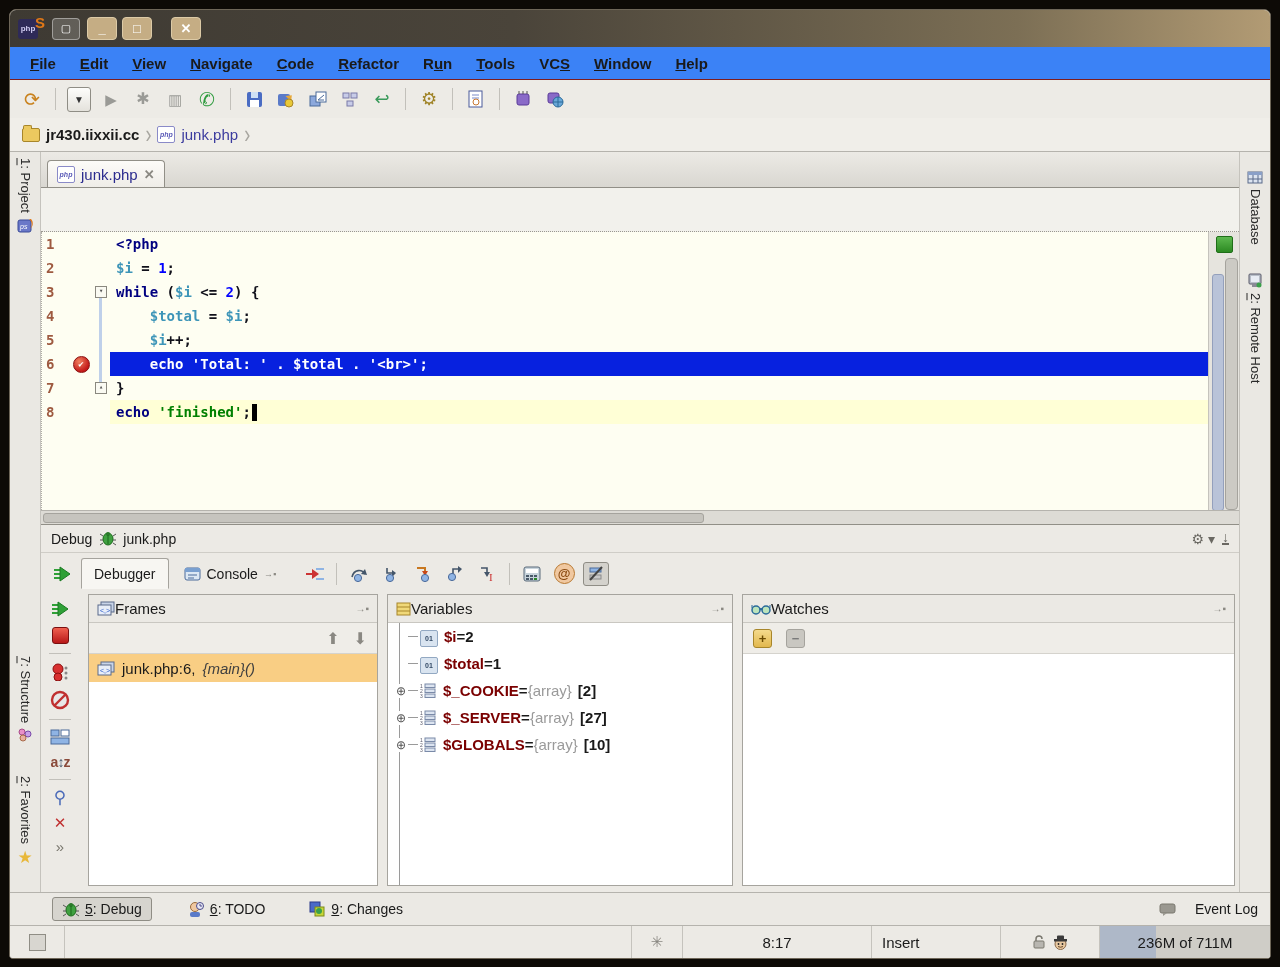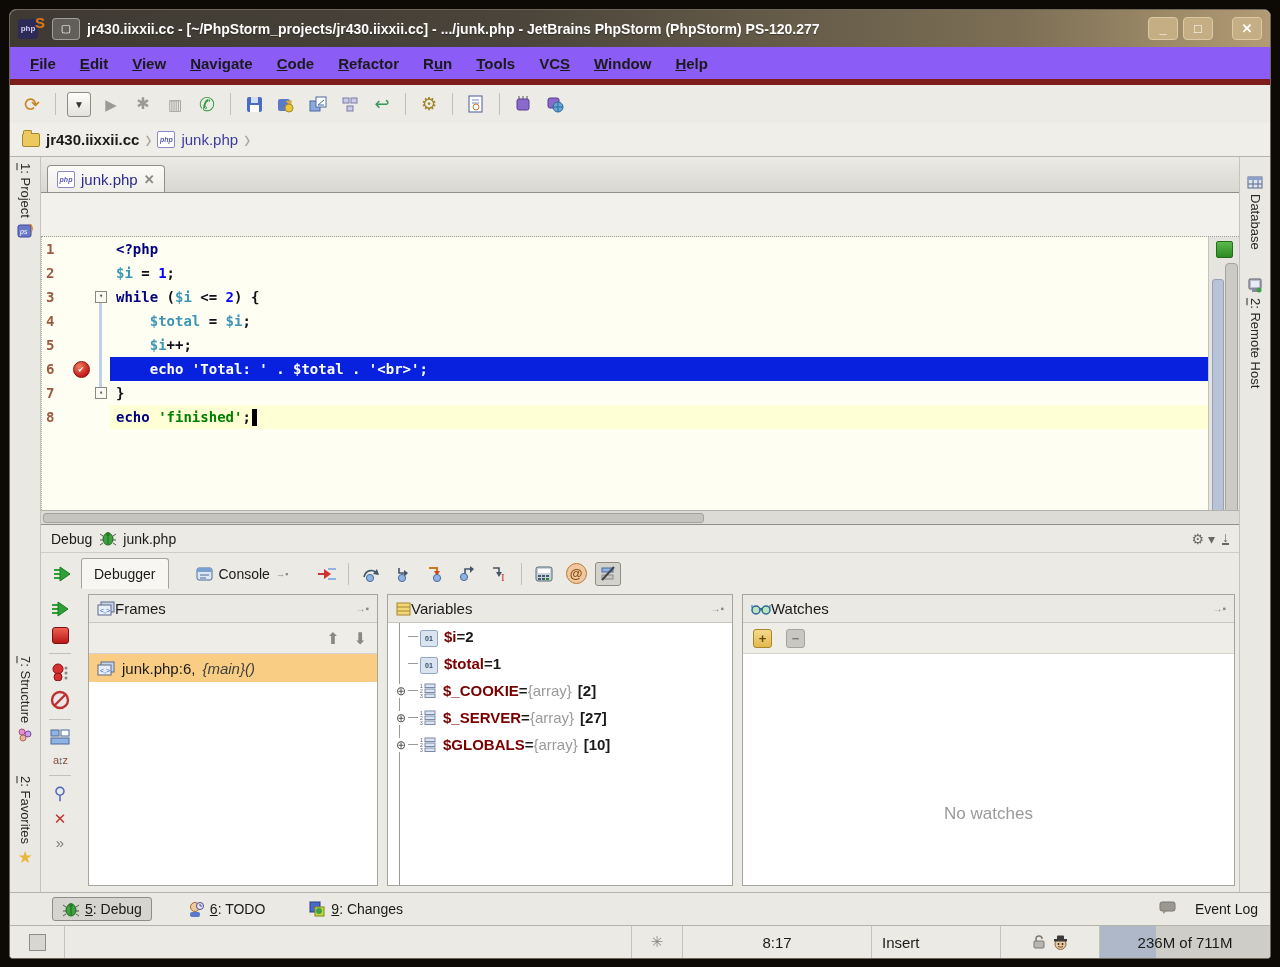--- a/index.html
+++ b/index.html
@@ -7,21 +7,21 @@
   .win{position:absolute;left:9px;top:9px;width:1260px;height:948px;background:#ECEAE5;border:1px solid #6e6658;border-radius:7px 7px 4px 4px;display:flex;flex-direction:column;overflow:hidden;}
   
   .titlebar{height:37px;flex:0 0 37px;background:linear-gradient(90deg,#3E3A33 0%,#4a443a 40%,#7c6f55 80%,#B29B74 100%);display:flex;align-items:center;padding:0 8px;gap:7px;}
   .appicon{width:20px;height:20px;background:#2e2a58;border-radius:3px;color:#cfcaf0;font-size:8px;font-weight:bold;display:flex;align-items:center;justify-content:center;position:relative;}
   .winmenu{width:26px;height:20px;background:rgba(255,255,255,.18);border:1px solid rgba(255,255,255,.4);border-radius:4px;color:#fff;font-size:11px;display:flex;align-items:center;justify-content:center;}
   .wtitle{color:#fff;font-size:14px;font-weight:bold;flex:1;white-space:nowrap;overflow:hidden;text-shadow:0 1px 1px rgba(0,0,0,.4);}
   .wbtns{display:flex;gap:5px;}
   .wbtn{width:28px;height:21px;background:#C5AD84;border:1px solid #DCCAA6;border-radius:4px;color:#fff;font-weight:bold;font-size:13px;display:flex;align-items:center;justify-content:center;line-height:1;}
   .wbtn.close{margin-left:14px;}
   
-  .menubar{height:32px;flex:0 0 32px;background:#8b5cf6;border-bottom:6px solid #7f1d1d;display:flex;align-items:center;padding:0 10px;gap:4px;}
+  .menubar{height:32px;flex:0 0 32px;background:#3b82f6;border-bottom:1px solid #7f1d1d;display:flex;align-items:center;padding:0 10px;gap:4px;}
   .menu-item{font-size:15px;font-weight:bold;color:#1a1a1a;padding:3px 10px;}
   .menu-item u{text-decoration:underline;}
   
   .toolbar{height:38px;flex:0 0 38px;background:#EDEBE6;display:flex;align-items:center;padding:0 10px;gap:8px;}
   .ticon{width:24px;height:24px;display:flex;align-items:center;justify-content:center;font-size:16px;}
   .tsep{width:1px;height:22px;background:#c2c0ba;margin:0 3px;}
   .dd-btn{width:36px;height:23px;background:linear-gradient(#fdfdfb,#e4e2dc);border:1px solid #8f8d85;border-radius:3px;display:flex;align-items:center;justify-content:center;font-size:10px;color:#333;}
   
   .crumbs{height:33px;flex:0 0 33px;background:#F0EEE9;border-bottom:1px solid #b5b3ad;display:flex;align-items:center;padding:0 12px;gap:6px;}
   .folder{width:16px;height:12px;background:#ECC95F;border:1px solid #A8862A;border-radius:2px;position:relative;}
@@ -110,21 +110,21 @@
   .vtype{color:#9a9a9a;}
   .vcount{color:#1a1a1a;font-weight:bold;margin-left:6px;}
   .nowatch{position:absolute;left:0;right:0;top:150px;text-align:center;color:#9a9a9a;font-size:17px;}
   .plus-ic{width:17px;height:17px;background:linear-gradient(#F4DA8C,#E2B84E);border:1px solid #A8862A;border-radius:3px;color:#6a4a00;font-weight:bold;font-size:13px;display:flex;align-items:center;justify-content:center;}
   .minus-ic{width:17px;height:17px;background:#C9C7C1;border:1px solid #a5a39d;border-radius:3px;color:#7a7a7a;font-weight:bold;font-size:13px;display:flex;align-items:center;justify-content:center;}
   
   .toolrow{height:32px;flex:0 0 32px;background:#EBE9E4;border-top:1px solid #b5b3ad;display:flex;align-items:center;padding:0 12px 0 42px;gap:26px;font-size:14px;}
   .twbtn{display:flex;align-items:center;gap:6px;padding:3px 9px;color:#1a1a1a;}
   .twbtn.active{background:#D6D4CE;border:1px solid #8f8d85;border-radius:3px;}
   .toolrow .sp{flex:1;}
-  .evlog{display:flex;align-items:flex-start;gap:19px;color:#1a1a1a;}
+  .evlog{display:flex;align-items:flex-end;gap:19px;color:#1a1a1a;}
   
   .statusbar{height:32px;flex:0 0 32px;background:#ECEAE5;border-top:1px solid #b5b3ad;display:flex;align-items:stretch;font-size:15px;color:#1a1a1a;}
   .scell{display:flex;align-items:center;justify-content:center;border-right:1px solid #c5c3bd;padding:0 10px;gap:8px;}
   .scell.first{width:34px;flex:0 0 34px;}
   .scell.msg{flex:1;justify-content:flex-start;border-right:1px solid #c5c3bd;}
   .togglesq{width:15px;height:15px;background:#D8D6D0;border:1px solid #8f8d85;}
   .updn{display:flex;flex-direction:column;font-size:7px;line-height:5px;color:#444;}
   .mem{width:150px;flex:0 0 150px;position:relative;background:#CFCDC7;border-right:none;}
   .memfill{position:absolute;left:0;top:0;bottom:0;background:#AEB8C8;}
   .memtxt{position:relative;z-index:1;font-size:15px;}
@@ -132,21 +132,20 @@
 </style>
 </head>
 <body>
 
 <div class="win">
 
   <div class="titlebar">
     <span class="appicon">php</span>
       <b style="position:relative;left:-10px;top:-6px;color:#e07818;font-size:15px;width:0;">S</b>
     <span class="winmenu">▢</span>
-    <span class="wtitle">jr430.iixxii.cc - [~/PhpStorm_projects/jr430.iixxii.cc] - .../junk.php - JetBrains PhpStorm (PhpStorm) PS-120.277</span>
     <span class="wbtns">
       <span class="wbtn">_</span>
       <span class="wbtn">□</span>
       <span class="wbtn close">✕</span>
     </span>
   </div>
 
   <div class="menubar" id="menubar">
       <span class="menu-item"><u>F</u>ile</span>
       <span class="menu-item"><u>E</u>dit</span>
@@ -391,21 +390,21 @@
         </div>
         <div class="dbg-toolbar" id="dbg-toolbar">
             <span class="sicon">
               <svg width="20" height="18">
                 <line x1="2" y1="5" x2="8" y2="5" stroke="#2FA037" stroke-width="2"></line>
                 <line x1="2" y1="9" x2="8" y2="9" stroke="#2FA037" stroke-width="2"></line>
                 <line x1="2" y1="13" x2="8" y2="13" stroke="#2FA037" stroke-width="2"></line>
                 <path d="M8 2 L18 9 L8 16 Z" fill="#2FA037" stroke="#1a7a22"></path>
               </svg>
             </span>
-            <span style="display:flex;align-items:flex-end;gap:14px;margin-right:6px;">
+            <span style="display:flex;align-items:flex-end;gap:2px;margin-right:6px;">
               <span class="dtab active">
                 <span>Debugger</span>
               </span>
               <span class="dtab">
                 <span>
                   <svg width="17" height="14">
                     <rect x="1" y="1" width="15" height="12" rx="2" fill="#DCE8F4" stroke="#4a6a9a"></rect>
                     <rect x="1" y="1" width="15" height="4" fill="#7aA0d0"></rect>
                     <line x1="4" y1="8" x2="13" y2="8" stroke="#4a6a9a"></line>
                     <line x1="4" y1="11" x2="10" y2="11" stroke="#4a6a9a"></line>
@@ -518,21 +517,21 @@
               </span>
               <span class="hr"></span>
               <span style="display:flex;align-items:center;justify-content:center;">
                 <svg width="20" height="16">
                   <rect x="1" y="1" width="8" height="6" fill="#8FB4E4" stroke="#4a6a9a"></rect>
                   <rect x="11" y="1" width="8" height="6" fill="#fff" stroke="#4a6a9a"></rect>
                   <rect x="1" y="9" width="18" height="6" fill="#8FB4E4" stroke="#4a6a9a"></rect>
                 </svg>
               </span>
               <span style="display:flex;align-items:center;justify-content:center;">
-                <span style="font-size:11px;font-weight:normal;color:#8a4a3a;letter-spacing:-1px;">a<span style="color:#44566a;">↕</span>z</span>
+                <span style="font-size:14px;font-weight:bold;color:#8a4a3a;letter-spacing:-1px;">a<span style="color:#44566a;">↕</span>z</span>
               </span>
               <span class="hr"></span>
               <span style="display:flex;align-items:center;justify-content:center;">
                 <span style="color:#4a6ab8;font-size:17px;line-height:1;">⚲</span>
               </span>
               <span style="display:flex;align-items:center;justify-content:center;">
                 <span style="color:#C03030;font-size:15px;line-height:1;">✕</span>
               </span>
               <span style="display:flex;align-items:center;justify-content:center;">
                 <span style="color:#7a786f;font-size:15px;line-height:1;">»</span>
@@ -670,23 +669,20 @@
                   </svg>
                 </span>
               <span>Watches</span>
               <span class="sp"></span>
                 <span class="float-ic">→▪</span>
             </div>
             <div class="ptools">
               <span class="plus-ic">+</span>
               <span class="minus-ic">−</span>
             </div>
-            <div class="pbody">
-              <div class="nowatch">No watches</div>
-            </div>
           </div>
         </div>
       </div>
     </div>
 
     <div class="stripe right" id="stripe-right">
         <div class="stripe-btn" style="margin-top:12px">
           <span>
             <svg width="16" height="14">
               <rect x="1" y="2" width="14" height="11" fill="#DCE4F0" stroke="#5a6a8a"></rect>

